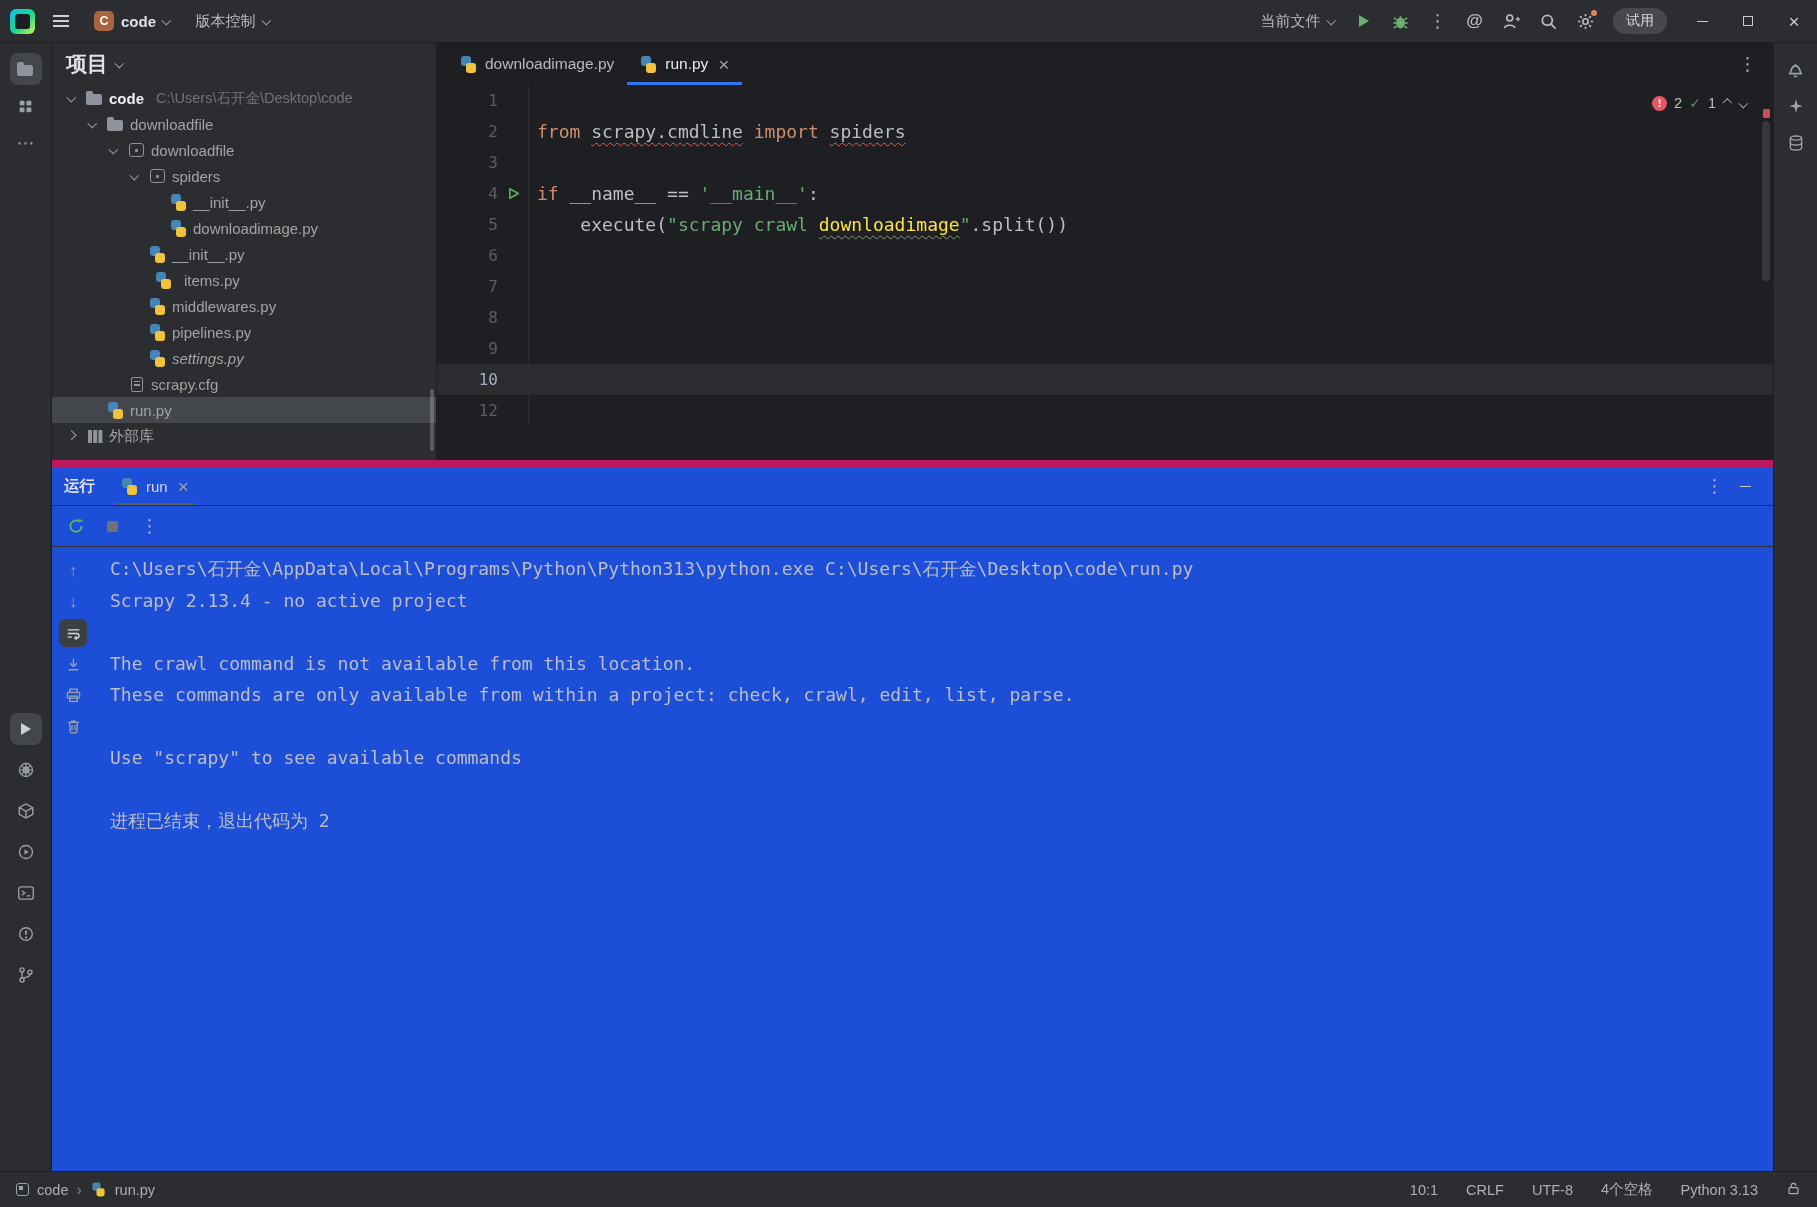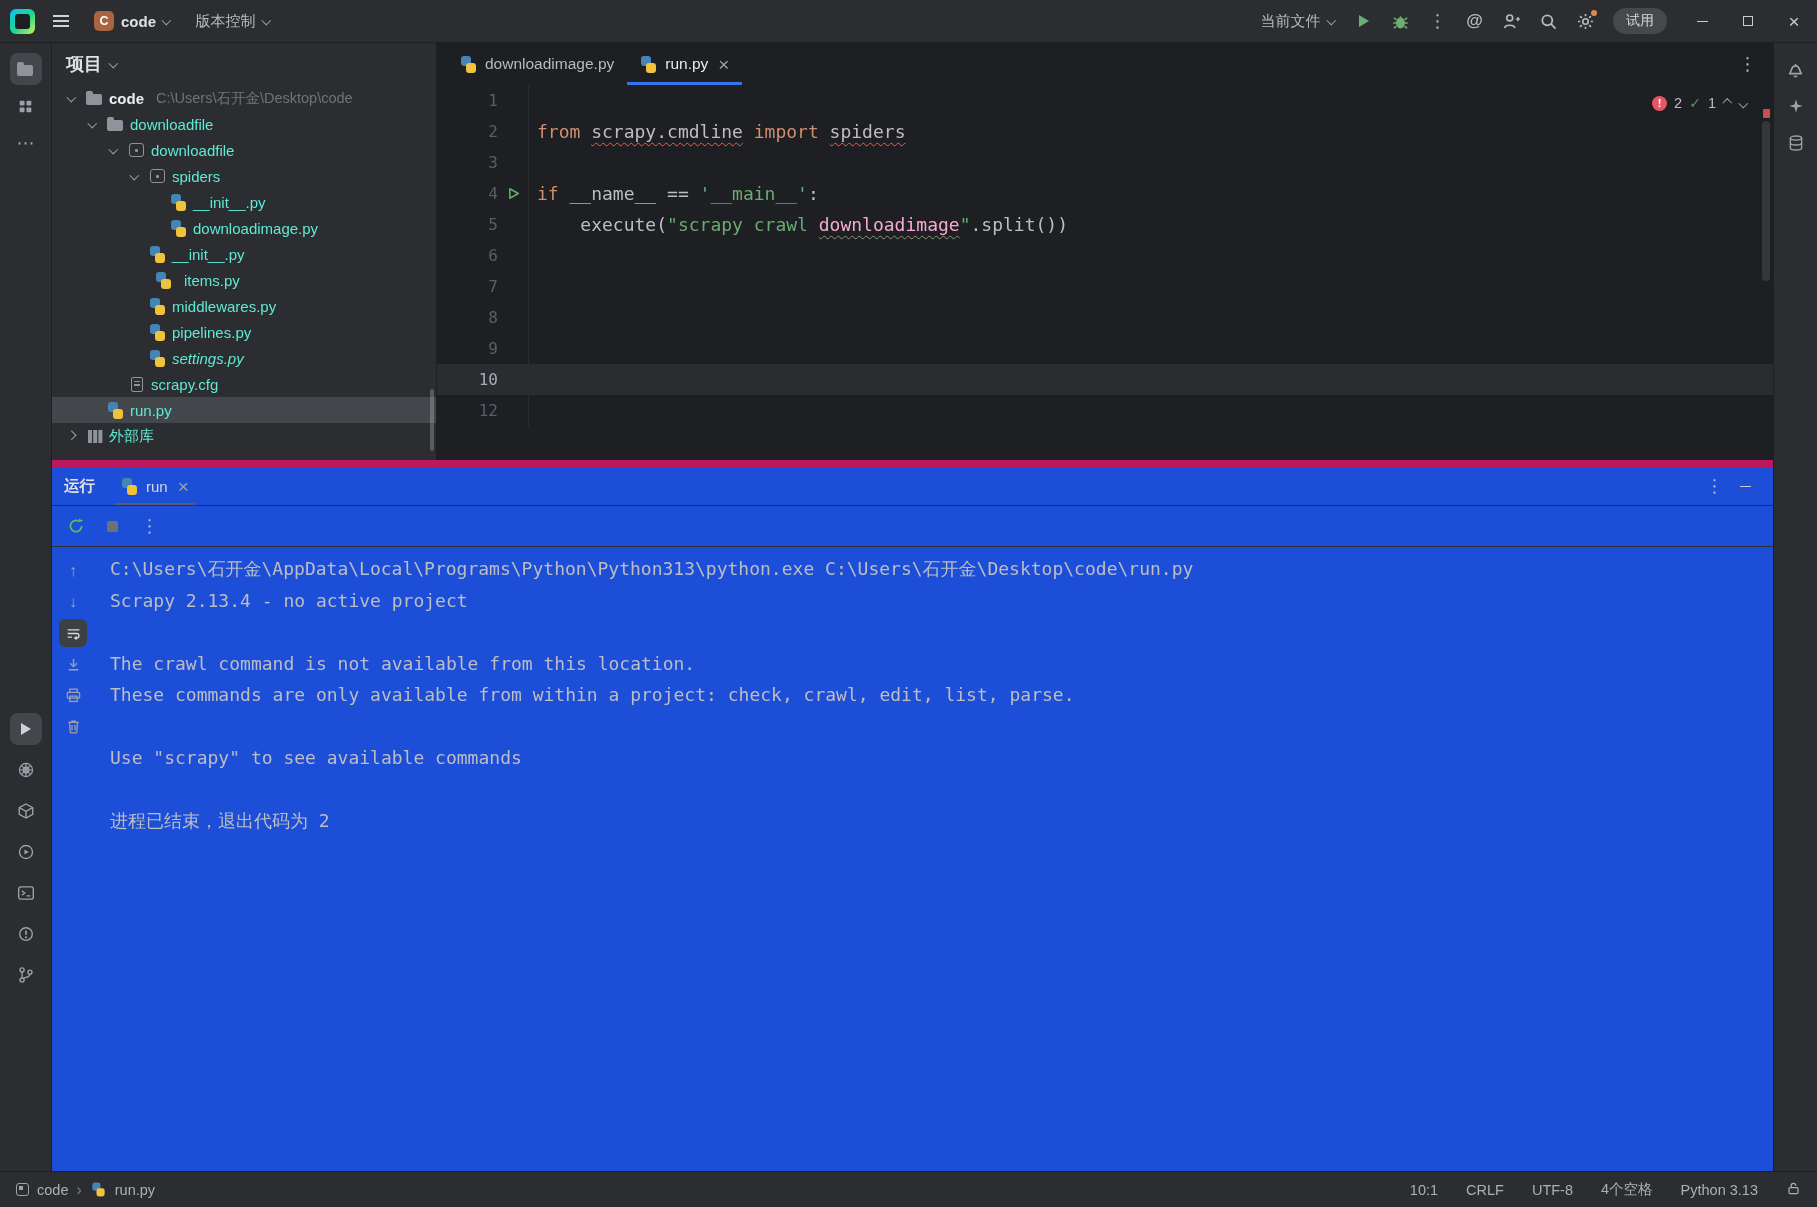--- a/index.html
+++ b/index.html
@@ -62,27 +62,27 @@
   .strip-spacer{margin-top:auto}
   .strip-bottom{display:flex;flex-direction:column;gap:9px;margin-bottom:170px}
 
   .center-col{flex:1;display:flex;flex-direction:column;min-width:0}
   .top-area{flex:0 0 417px;display:flex;min-height:0}
 
   
   .project-panel{flex:0 0 385px;background:#2b2d30;border-right:1px solid #1e1f22;
     display:flex;flex-direction:column;position:relative;overflow:hidden}
   .panel-header{flex:0 0 42px;display:flex;align-items:center;gap:8px;padding:0 14px}
-  .panel-title{font-weight:600;color:#dfe1e5;font-size:18px}
+  .panel-title{font-weight:600;color:#dfe1e5;font-size:21px}
   .panel-header .chev{color:#9da2a9}
   .tree{flex:1;overflow:hidden}
   .tree-row{height:26px;display:flex;align-items:center;gap:6px;cursor:pointer;white-space:nowrap}
   .tree-row.selected{background:#43464a}
   .twist{flex:0 0 18px;display:flex;align-items:center;justify-content:center;color:#9da2a9}
-  .t-label{color:#5eead4;font-size:15px}
+  .t-label{color:#a3a3a3;font-size:15px}
   .t-label.bold{font-weight:bold;color:#eceef2}
   .t-path{color:#6f737a;font-size:14.5px;margin-left:6px}
   .panel-vscroll{position:absolute;right:2px;top:346px;width:4px;height:62px;border-radius:2px;background:rgba(255,255,255,.22)}
 
   
   .fi{width:17px;height:17px;position:relative;flex:0 0 17px;display:inline-block}
   .icon-python::before{content:"";position:absolute;left:1px;top:0;width:10px;height:10px;background:#4585b5;border-radius:3px}
   .icon-python::after{content:"";position:absolute;right:1px;bottom:0;width:10px;height:10px;background:#f0c33c;border-radius:3px}
   .icon-folder::before{content:"";position:absolute;left:0;top:4px;width:16px;height:11px;background:#8f939b;border-radius:2px}
   .icon-folder::after{content:"";position:absolute;left:0;top:1.5px;width:7px;height:5px;background:#8f939b;border-radius:2px 2px 0 0}
@@ -109,21 +109,21 @@
   .code-row.current{background:#2a2c30}
   .gut{flex:0 0 92px;display:flex;align-items:center;justify-content:flex-end;border-right:1px solid #2b2d30}
   .lnum{width:46px;text-align:right;color:#5a5e66;font:16px/31px "DejaVu Sans Mono",monospace}
   .code-row.current .lnum{color:#a8adbd}
   .runspot{width:30px;display:flex;align-items:center;justify-content:center}
   .codecell{white-space:pre;font:18px/31px "DejaVu Sans Mono",monospace;padding-left:8px;color:#bcbec4}
   .seg-kw{color:#cf8e6d}
   .seg-pl{color:#bcbec4}
   .seg-str{color:#6aab73}
   .seg-err{color:#bcbec4;text-decoration:underline wavy #f25b51;text-decoration-thickness:1px;text-underline-offset:4px}
-  .seg-typo{color:#f9a8d4;text-decoration:underline wavy #8a9478;text-decoration-thickness:1px;text-underline-offset:4px}
+  .seg-typo{color:#fde047;text-decoration:underline wavy #8a9478;text-decoration-thickness:1px;text-underline-offset:4px}
 
   .inspection-widget{position:absolute;top:10px;right:26px;display:flex;align-items:center;gap:7px;font-size:14.5px;color:#bcbec4;cursor:pointer}
   .insp-err{width:15px;height:15px;border-radius:50%;background:#e55765;color:#fff;font-size:11px;font-weight:bold;
     display:flex;align-items:center;justify-content:center}
   .insp-ok{color:#57965c;font-size:14px}
   .inspection-widget .chev{color:#9da2a9;margin:0 1px}
   .editor-scrollbar{position:absolute;top:0;right:0;bottom:0;width:14px}
   .err-stripe{position:absolute;top:24px;right:3px;width:7px;height:9px;background:#c94f4f;border-radius:1px}
   .sb-thumb{position:absolute;top:36px;right:3px;width:8px;height:160px;background:rgba(255,255,255,.11);border-radius:6px}
 

